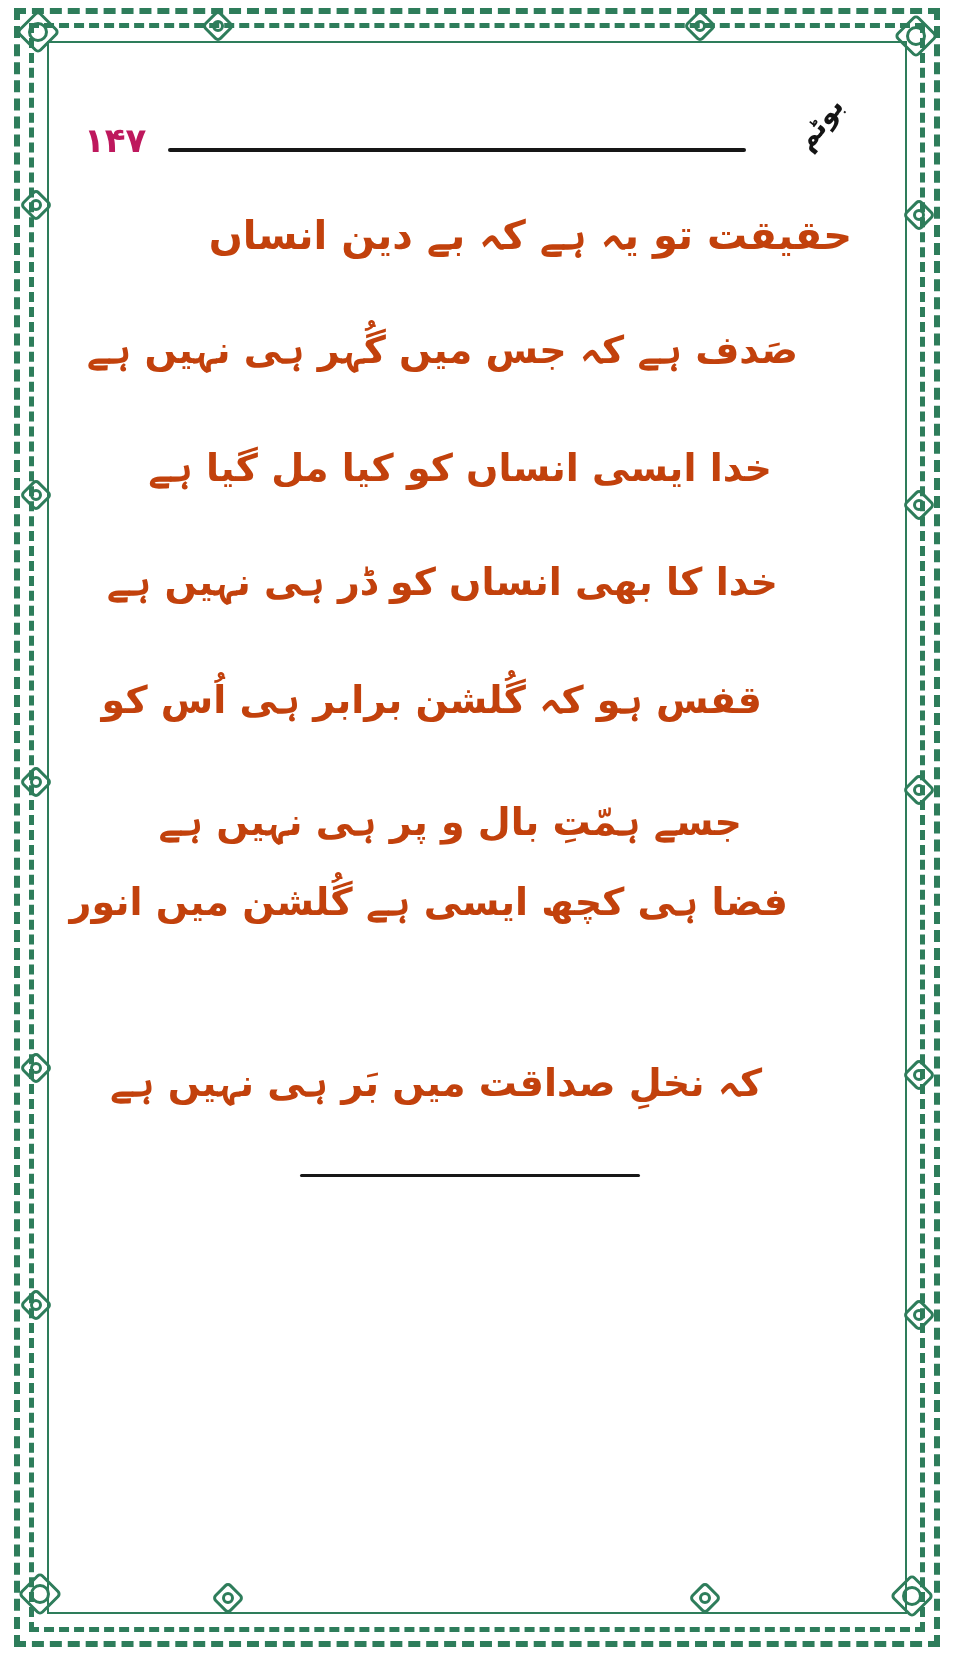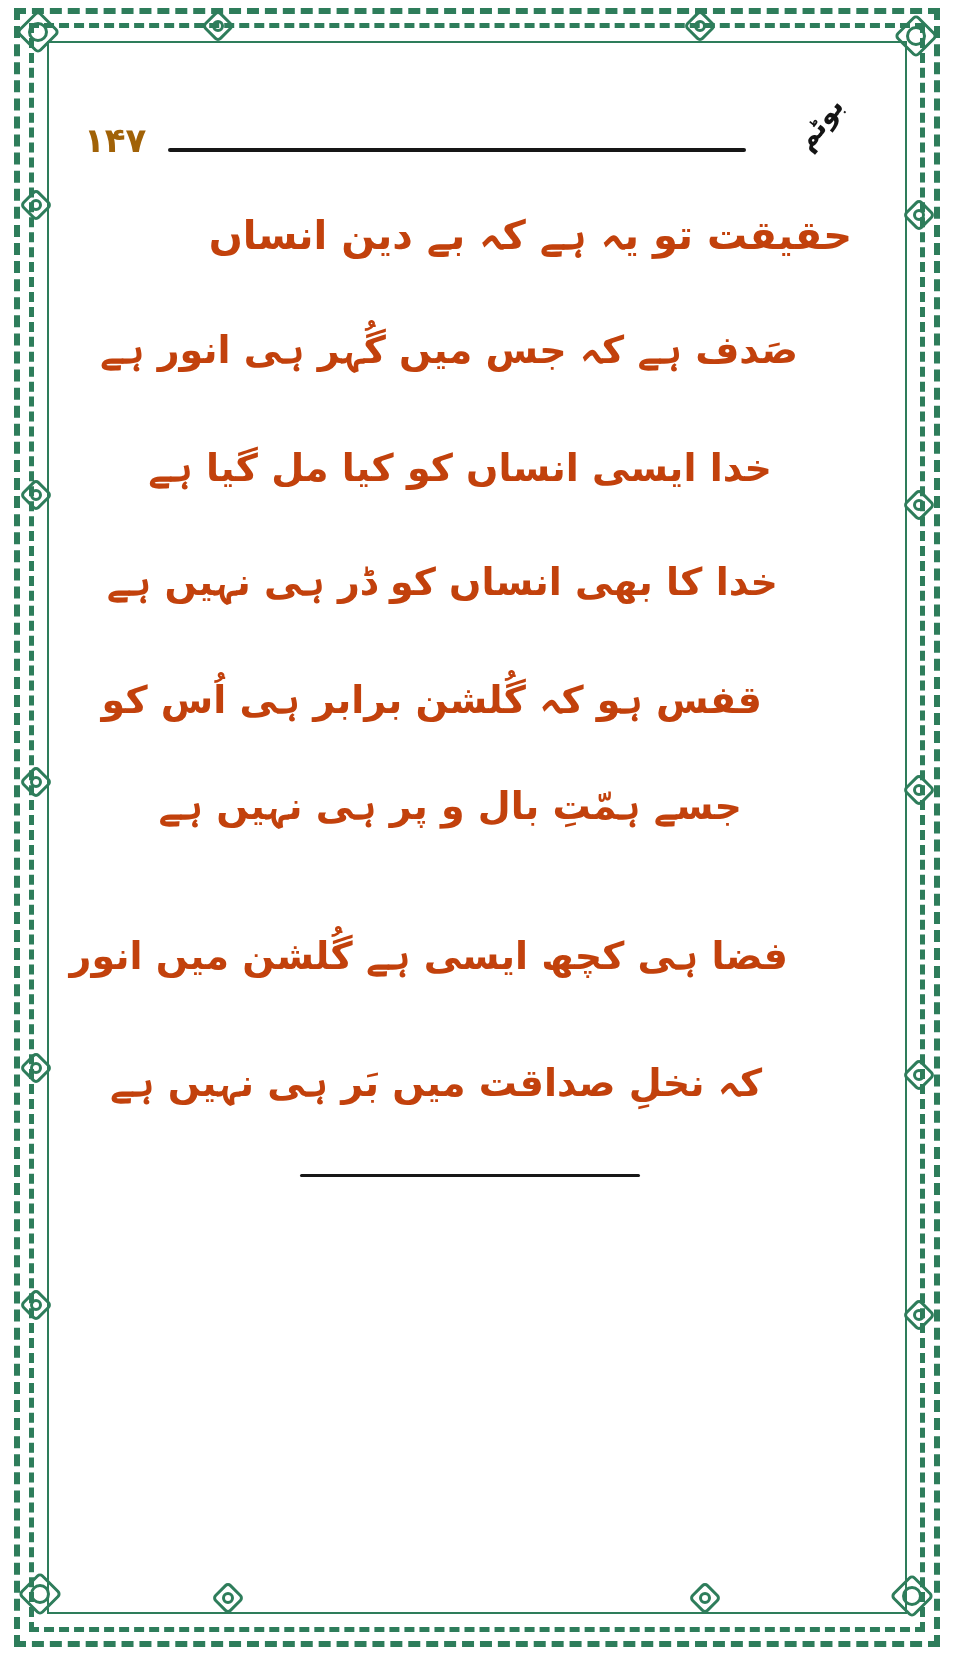--- a/index.html
+++ b/index.html
@@ -30,21 +30,21 @@
     border: 3px solid #2e7d5b; border-radius: 5px; transform: rotate(45deg);
   }
   .knot::after {
     content: ""; position: absolute; inset: 8px;
     border: 3px solid #2e7d5b; border-radius: 50%;
   }
   .knot.big { width: 36px; height: 36px; }
   
   .page-number {
     position: absolute; left: 84px; top: 120px;
-    font-size: 34px; font-weight: bold; color: #a16207;
+    font-size: 34px; font-weight: bold; color: #be185d;
     direction: rtl;
   }
   .header-rule {
     position: absolute; left: 168px; top: 148px; width: 578px; height: 4px;
     background: #171717; border-radius: 2px;
   }
   .running-head {
     position: absolute; left: 790px; top: 108px;
     font-size: 27px; font-weight: bold; color: #141414;
     direction: rtl; transform: rotate(-52deg); transform-origin: center;
@@ -55,22 +55,22 @@
     direction: rtl; unicode-bidi: embed;
     white-space: nowrap;
     font-weight: bold; color: #c2410c;
     font-size: 38px;
   }
   .l1 { top: 212px;  right: 108px; font-size: 40px; }
   .l2 { top: 328px;  right: 162px; }
   .l3 { top: 446px;  right: 188px; }
   .l4 { top: 560px;  right: 182px; text-align: right; }
   .l5 { top: 678px;  right: 198px; }
-  .l6 { top: 784px;  right: 218px; }
-  .l7 { top: 934px;  right: 172px; }
+  .l6 { top: 800px;  right: 218px; }
+  .l7 { top: 880px;  right: 172px; }
   .l8 { top: 1061px; right: 198px; }
   .separator-rule {
     position: absolute; left: 300px; top: 1174px; width: 340px; height: 3px;
     background: #171717; border-radius: 2px;
   }
 </style>
 </head>
 <body>
 
 <div class="page">
@@ -100,21 +100,21 @@
   <span class="knot" style="left:905px; top:776px;"></span>
   <span class="knot" style="left:905px; top:1061px;"></span>
   <span class="knot" style="left:905px; top:1301px;"></span>
 
   <div class="page-number">۱۴۷</div>
   <div class="header-rule"></div>
   <div class="running-head">بوٹم</div>
 
   <div>
     <div class="poem-line l1">حقیقت تو یہ ہے کہ بے دین انساں</div>
-    <div class="poem-line l2">صَدف ہے کہ جس میں گُہر ہی انور ہے</div>
+    <div class="poem-line l2">صَدف ہے کہ جس میں گُہر ہی نہیں ہے</div>
     <div class="poem-line l3">خدا ایسی انساں کو کیا مل گیا ہے</div>
     <div class="poem-line l4">خدا کا بھی انساں کو ڈر ہی نہیں ہے</div>
     <div class="poem-line l5">قفس ہو کہ گُلشن برابر ہی اُس کو</div>
     <div class="poem-line l6">جسے ہمّتِ بال و پر ہی نہیں ہے</div>
     <div class="poem-line l7">فضا ہی کچھ ایسی ہے گُلشن میں انور</div>
     <div class="poem-line l8">کہ نخلِ صداقت میں بَر ہی نہیں ہے</div>
   </div>
 
   <div class="separator-rule"></div>
 

